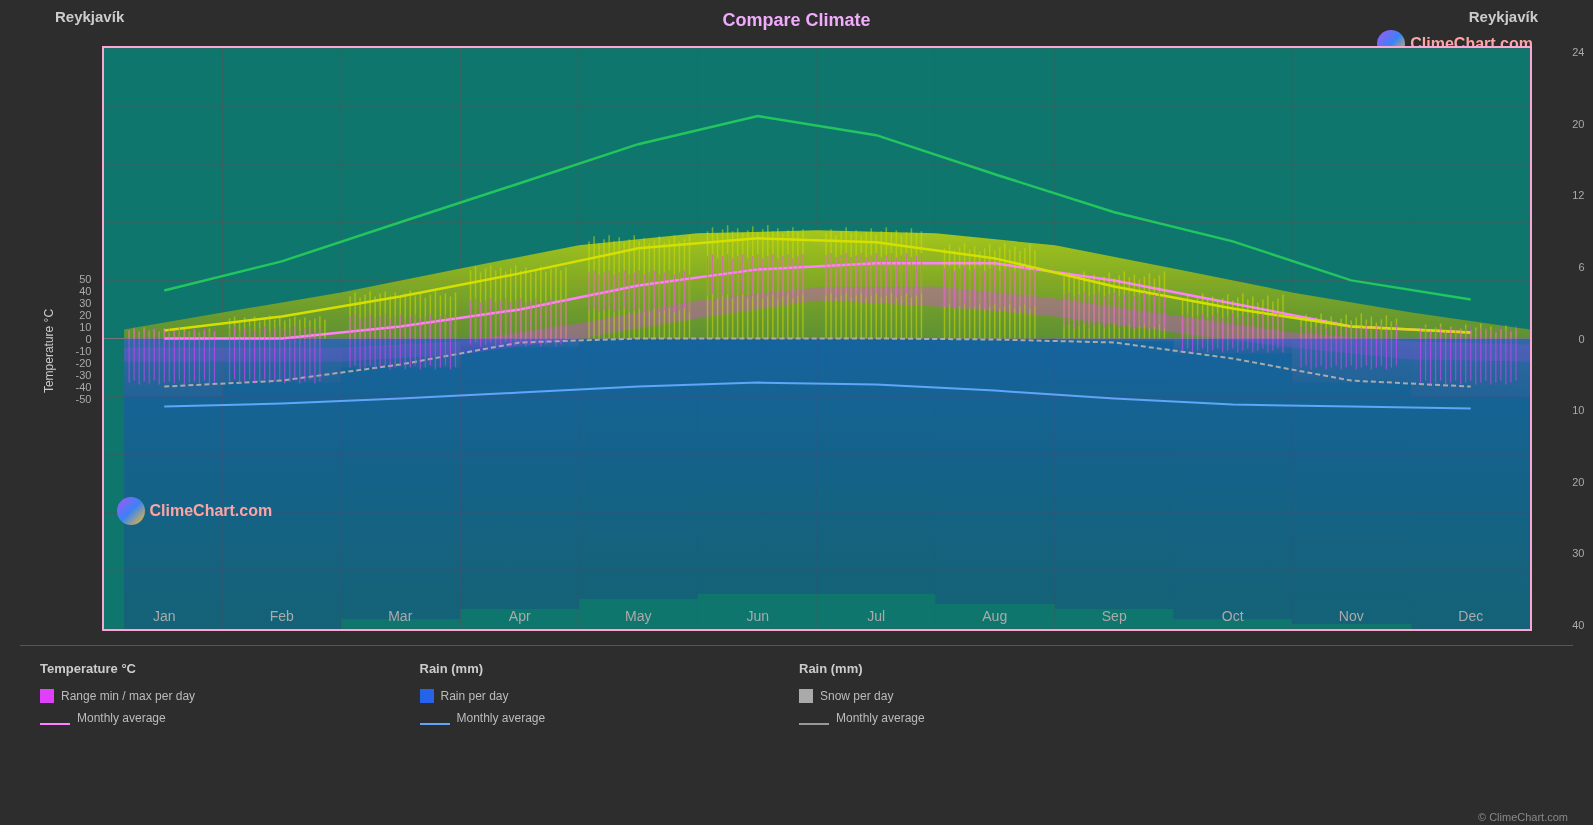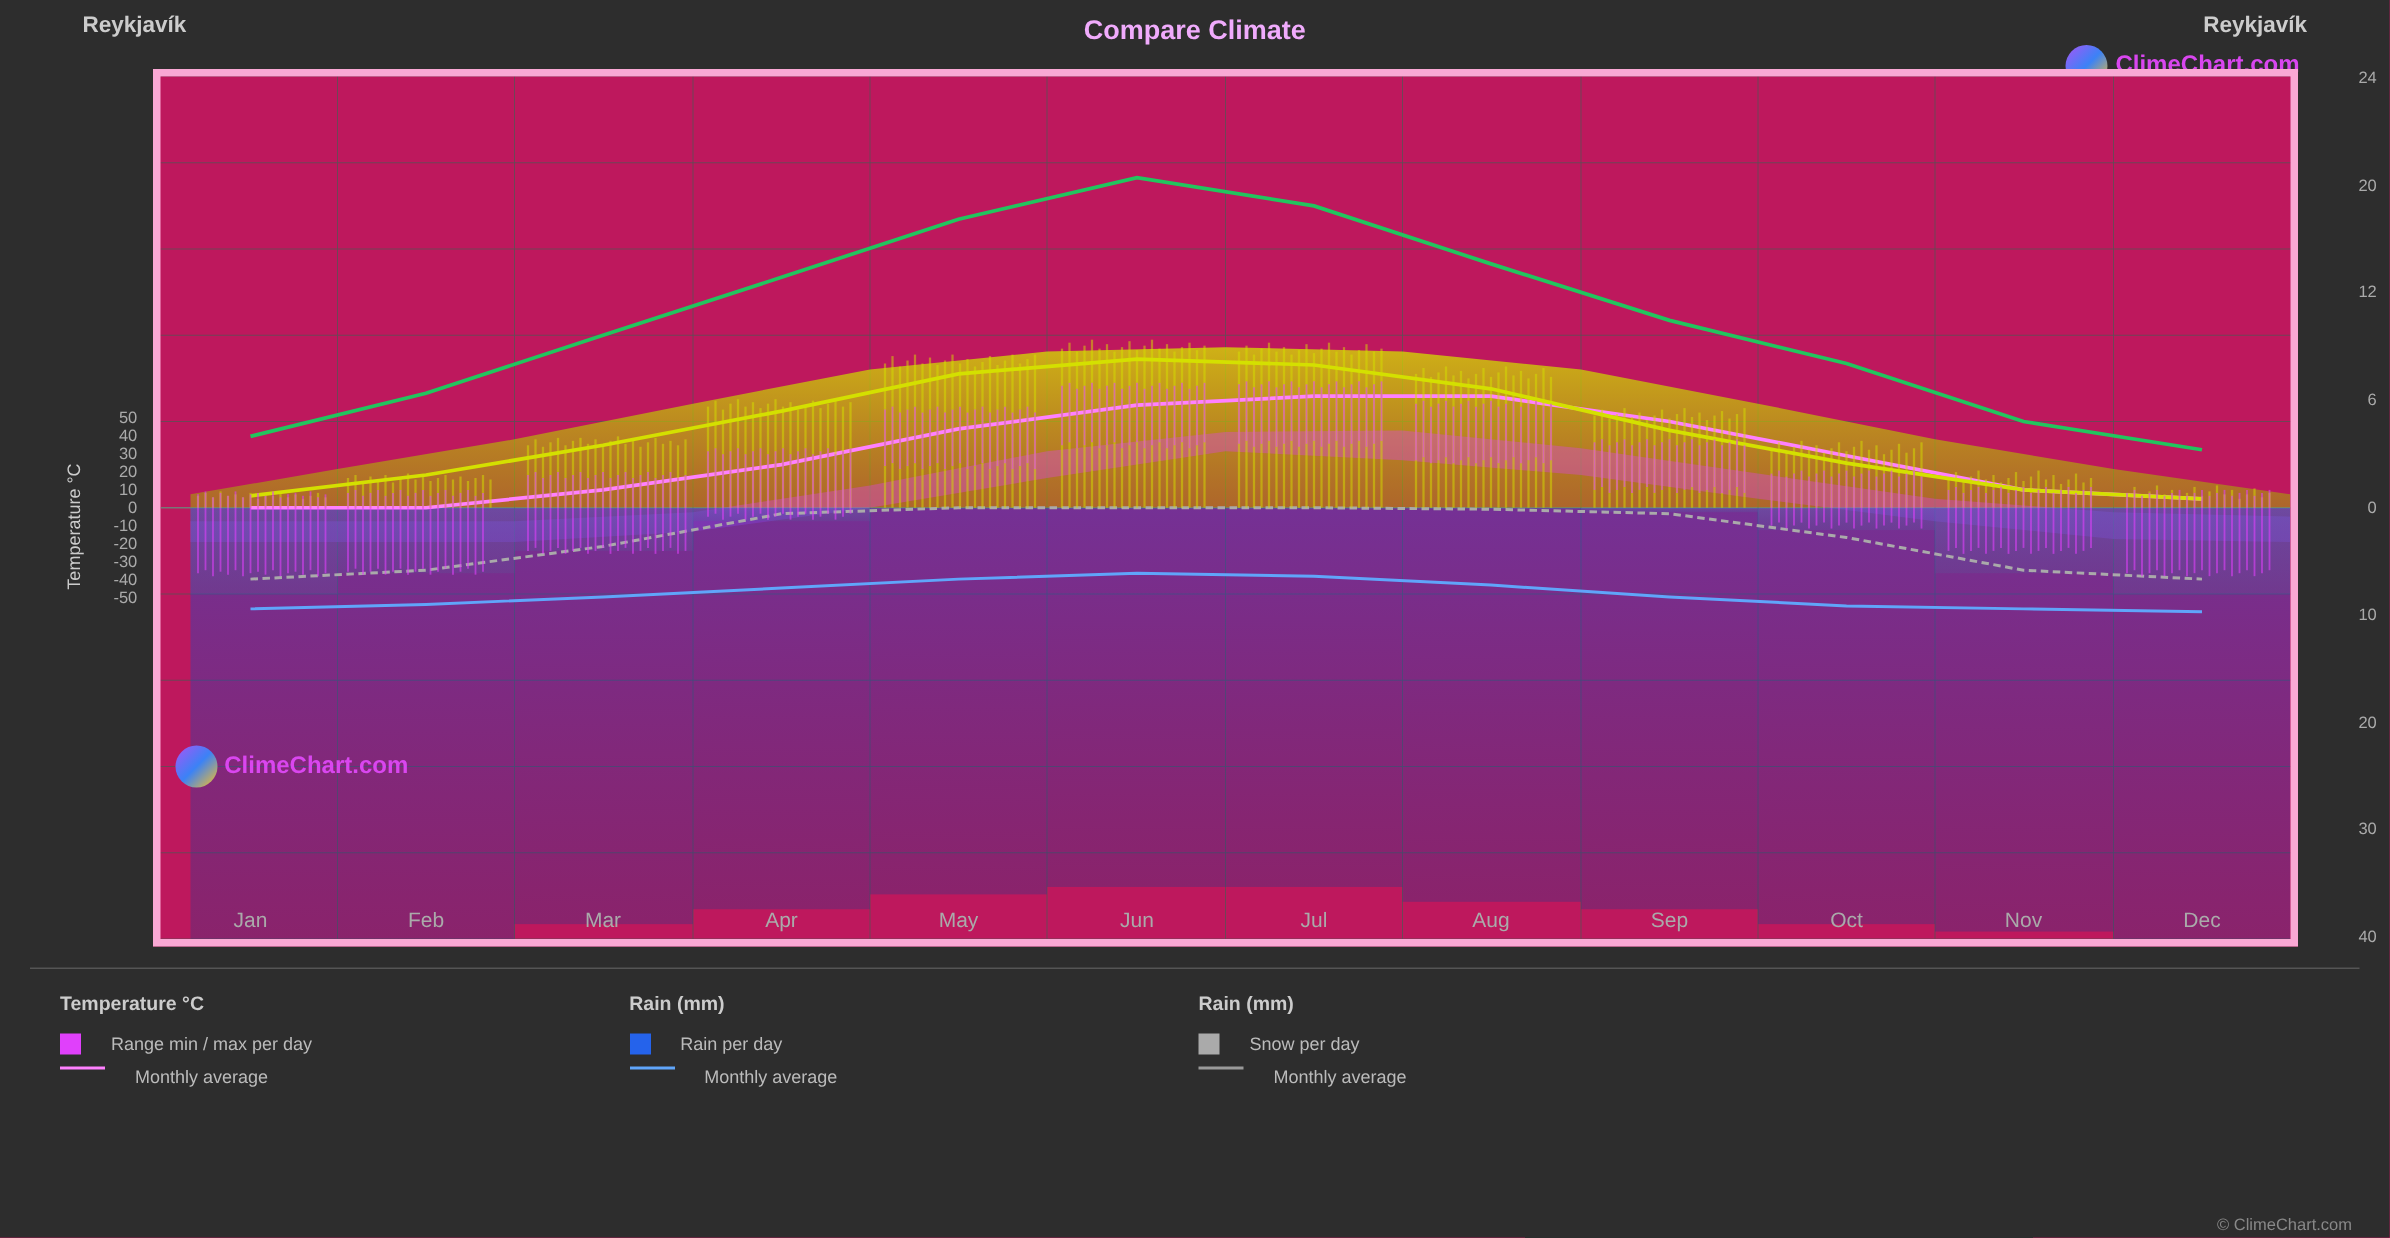--- a/index.html
+++ b/index.html
@@ -31,22 +31,22 @@
       height: 620px;
       top: 10px;
       left: 20px;
     }
     .chart-area {
       position: absolute;
       left: 55px;
       top: 5px;
       right: 55px;
       bottom: 30px;
-      background: #be185d;
-      border: 5px solid #f9a8d4;
+      background: #0f766e;
+      border: 2px solid #f9a8d4;
       overflow: hidden;
     }
     .y-axis-left {
       position: absolute;
       left: 5px;
       top: 5px;
       bottom: 30px;
       width: 45px;
       display: flex;
       flex-direction: column;
@@ -95,21 +95,21 @@
       align-items: center;
       gap: 5px;
     }
     .logo-icon {
       width: 28px;
       height: 28px;
       border-radius: 50%;
       background: linear-gradient(135deg, #a855f7 0%, #3b82f6 50%, #fbbf24 100%);
     }
     .logo-text {
-      color: #d946ef;
+      color: #fca5a5;
       font-size: 16px;
       font-weight: bold;
     }
     .logo-bottom-left {
       position: absolute;
       left: 70px;
       bottom: 160px;
       display: flex;
       align-items: center;
       gap: 5px;
@@ -131,22 +131,22 @@
       gap: 8px;
     }
     .legend-col-title {
       color: #ccc;
       font-size: 13px;
       font-weight: bold;
       margin-bottom: 5px;
     }
     .legend-item {
       display: flex;
-      align-items: flex-start;
-      gap: 20px;
+      align-items: flex-end;
+      gap: 7px;
       font-size: 12px;
       color: #bbb;
     }
     .legend-line {
       width: 30px;
       height: 3px;
       display: inline-block;
     }
     .legend-box {
       width: 14px;

